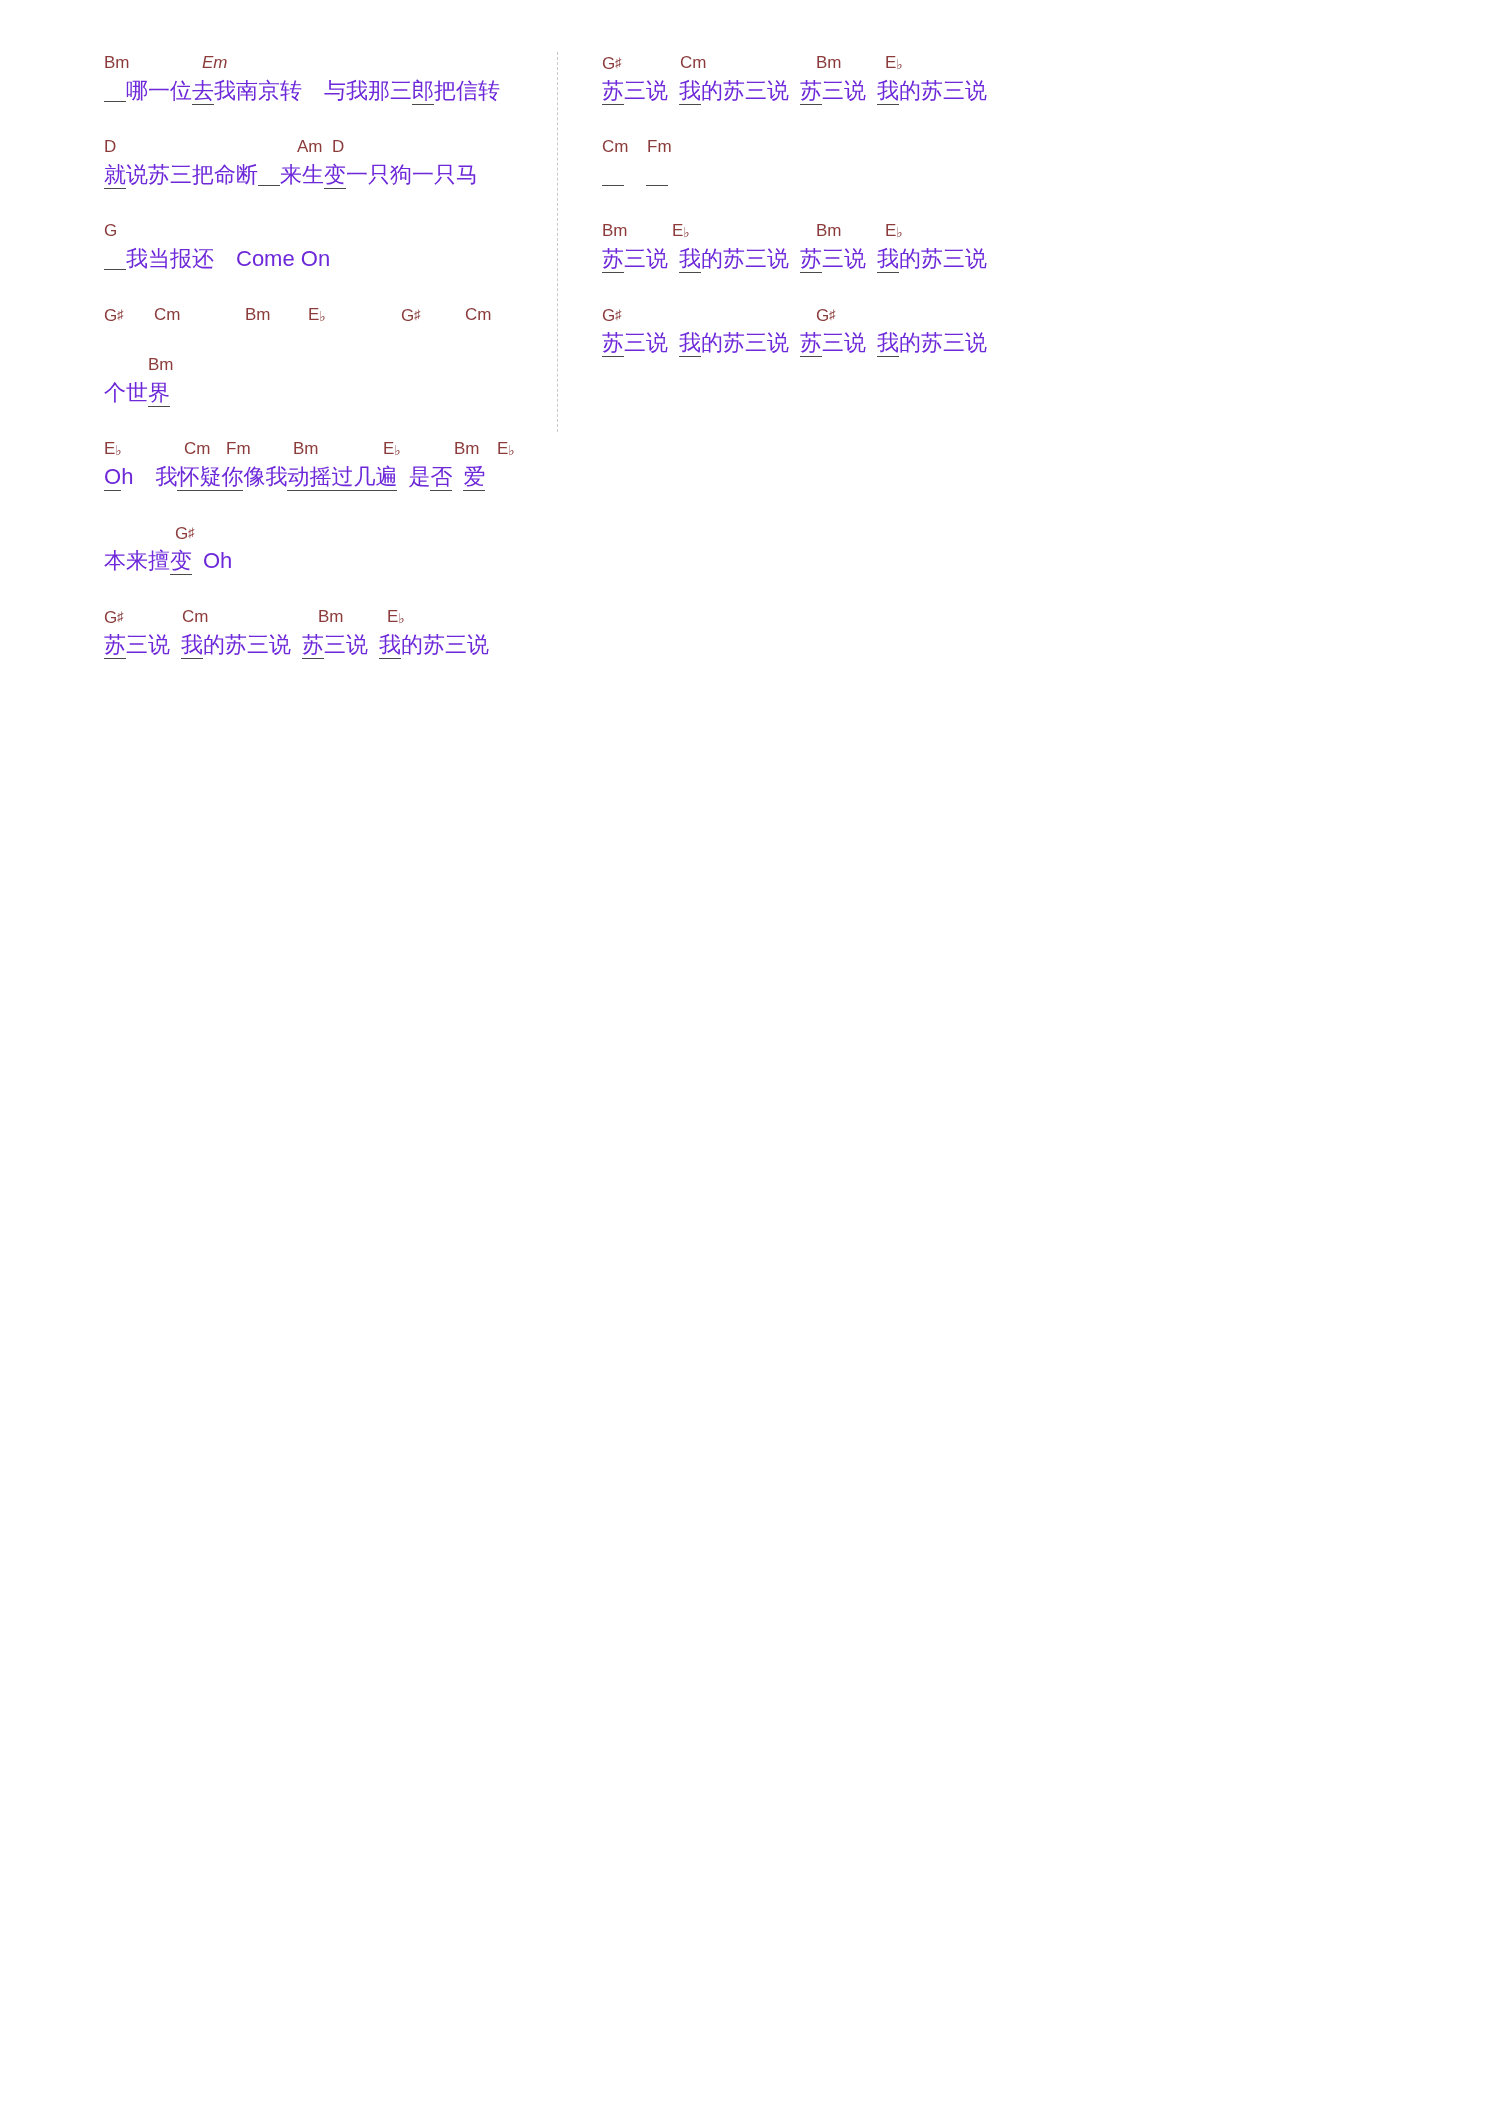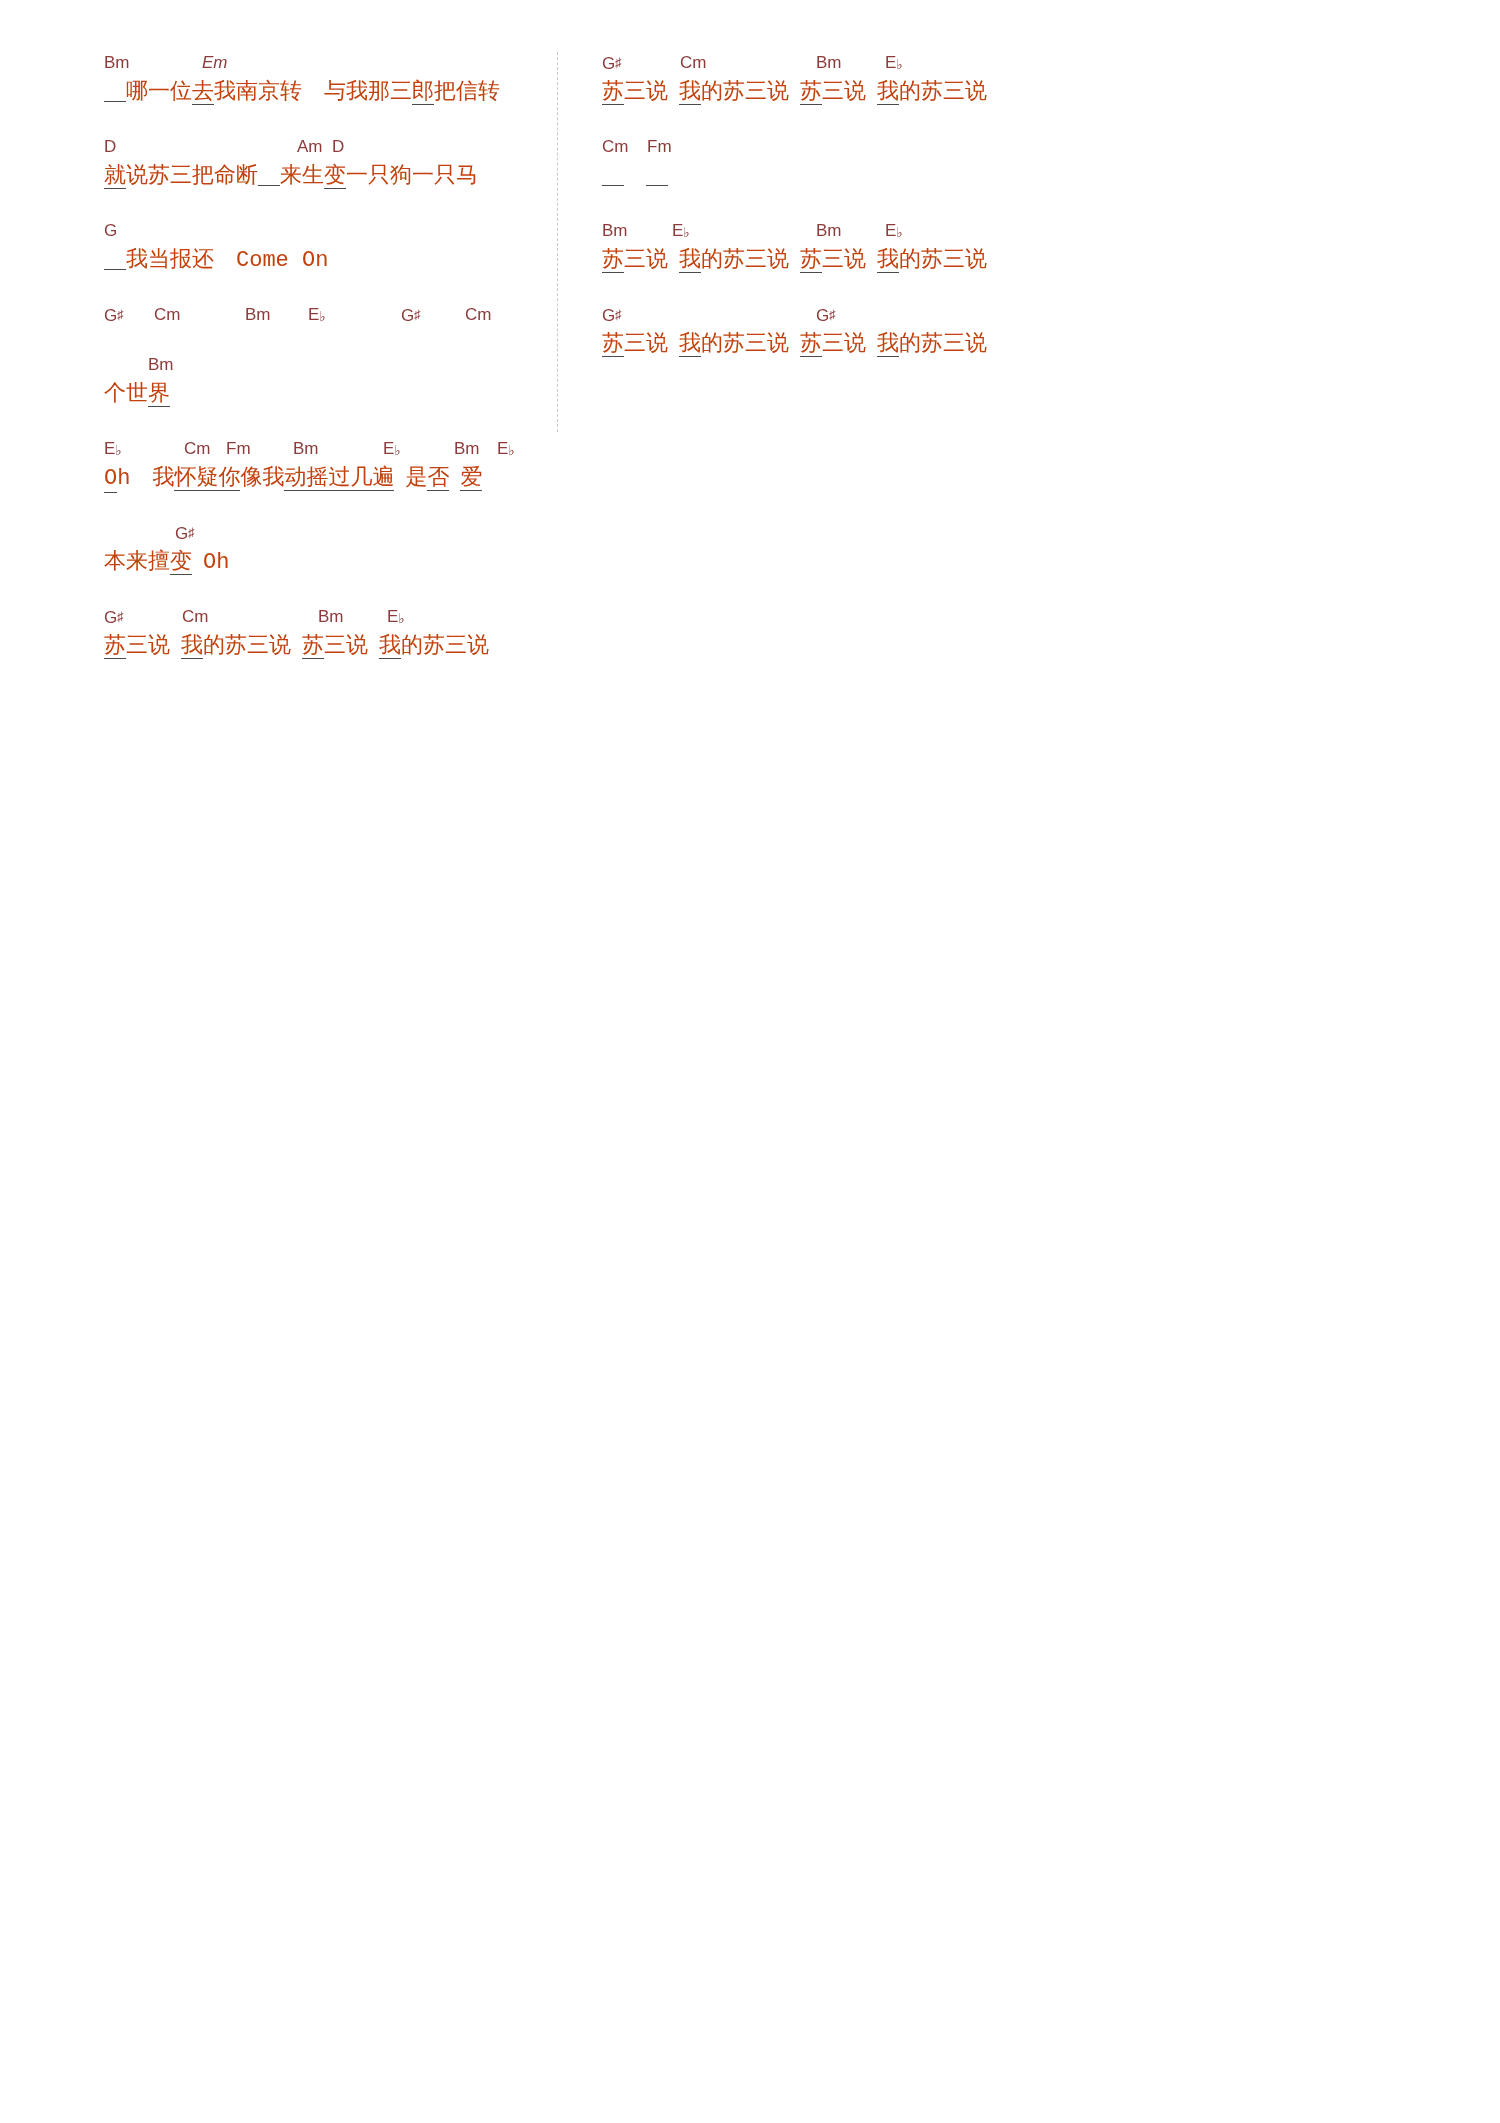--- a/index.html
+++ b/index.html
@@ -68,21 +68,21 @@
   }
   .chord .acc.flat {
     vertical-align: -1px;
     font-size: 14px;
   }
 
   .lyric-row {
     position: relative;
     height: 34px;
     white-space: pre;
-    color: #c2410c;
+    color: #6d28d9;
     font-size: 22px;
     line-height: 34px;
     letter-spacing: 0px;
   }
 
   
   .lyric-row .u {
     border-bottom: 1.5px solid #4a4a4a;
     padding-bottom: 1px;
   }
@@ -92,21 +92,21 @@
     border-bottom: 1.5px solid #4a4a4a;
     display: inline-block;
     width: 22px;
     height: 20px;
     vertical-align: -4px;
   }
 
   .lyric-row .sp1 { display:inline-block; width: 11px; }
   .lyric-row .sp2 { display:inline-block; width: 22px; }
 
-  .latin { font-family: Liberation Mono, monospace; }
+  .latin { font-family: Liberation Sans, sans-serif; }
 </style>
 </head>
 <body>
 
 <div id="sheet">
 
   <div class="column-divider"></div>
 
   <div class="column left">
 

